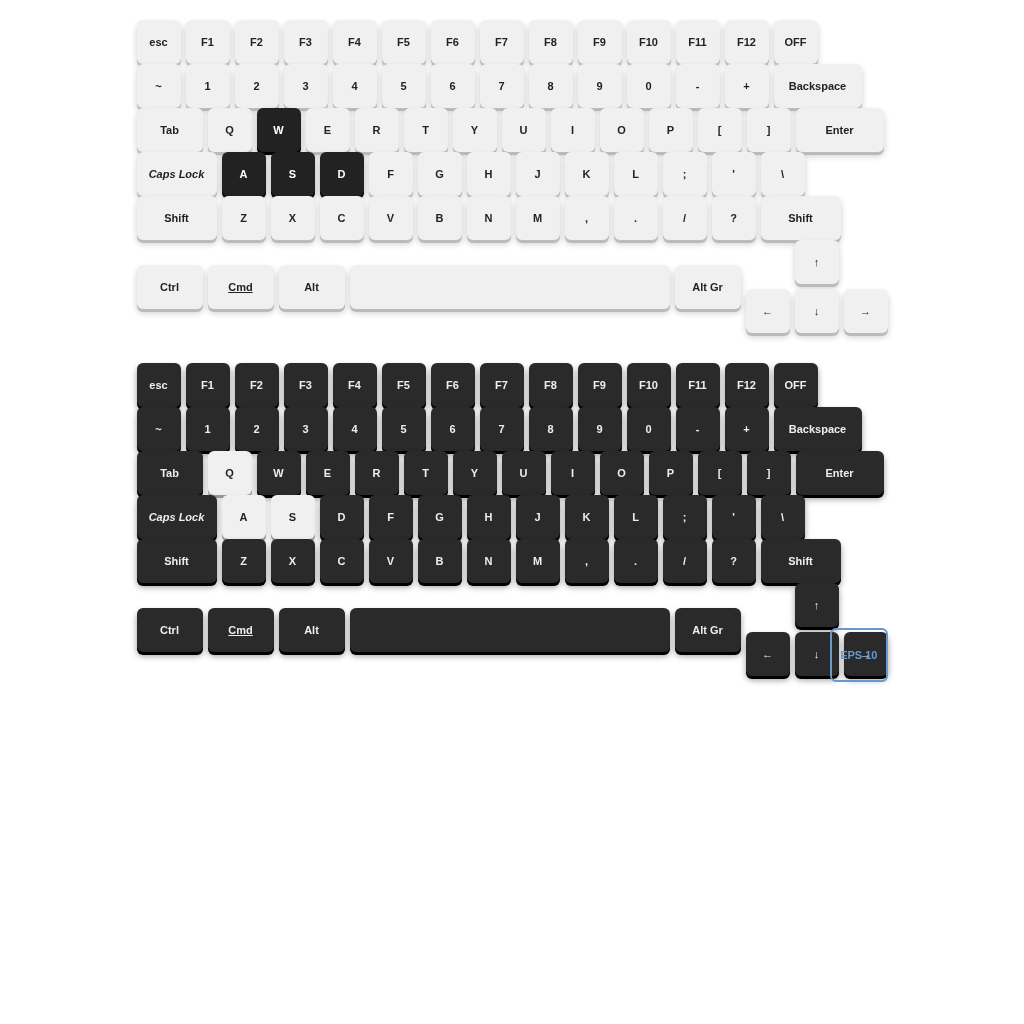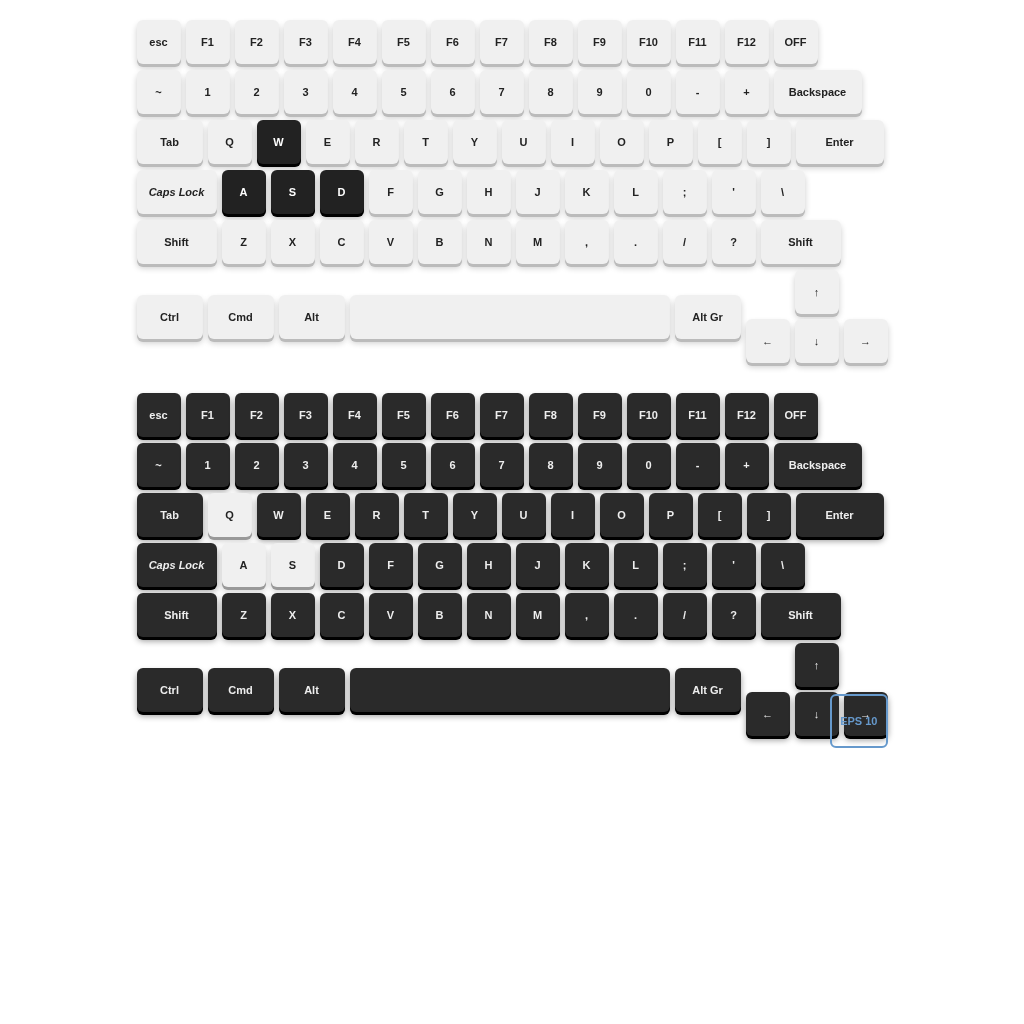--- a/index.html
+++ b/index.html
@@ -70,40 +70,39 @@
     }
 
     .key-wide-15 { min-width: 66px; }
     .key-wide-caps { min-width: 80px; font-style: italic; }
     .key-wide-shift-l { min-width: 80px; }
     .key-wide-shift-r { min-width: 80px; }
     .key-wide-enter { min-width: 88px; }
     .key-wide-backspace { min-width: 88px; }
     .key-space { min-width: 320px; height: 44px; }
     .key-ctrl { min-width: 66px; }
-    .key-cmd  { min-width: 66px; }
+    .key-cmd  { min-width: 66px; text-decoration: underline; }
     .key-alt  { min-width: 66px; }
     .key-altgr { min-width: 66px; }
 
     .arrow-cluster {
       display: grid;
       grid-template-columns: 44px 44px 44px;
       grid-template-rows: 44px 44px;
       gap: 5px;
     }
     .arrow-cluster .up    { grid-column: 2; grid-row: 1; }
     .arrow-cluster .left  { grid-column: 1; grid-row: 2; }
     .arrow-cluster .down  { grid-column: 2; grid-row: 2; }
     .arrow-cluster .right { grid-column: 3; grid-row: 2; }
 
     .keyboard-section {
       position: relative;
       display: flex;
       flex-direction: column;
-      gap: 6px;
     }
 
     .eps-badge {
       position: absolute;
       bottom: 0;
       right: 0;
       border: 2px solid #6699cc;
       border-radius: 6px;
       padding: 19px 8px;
       font-size: 11px;

